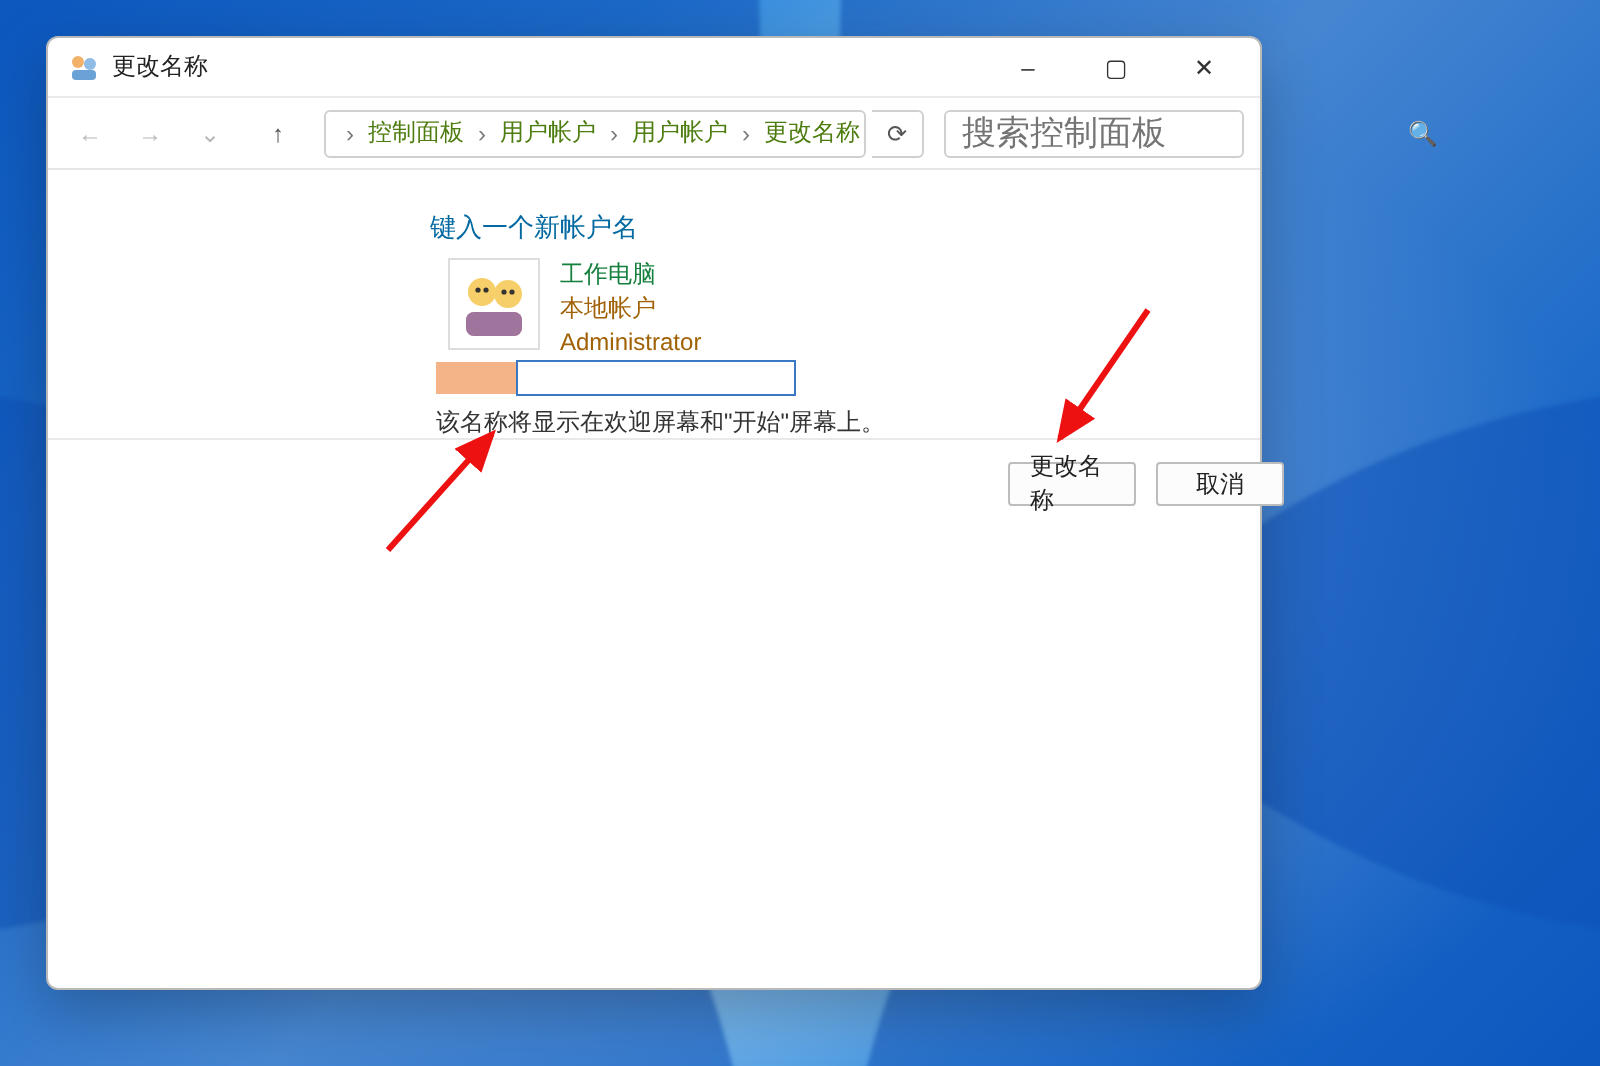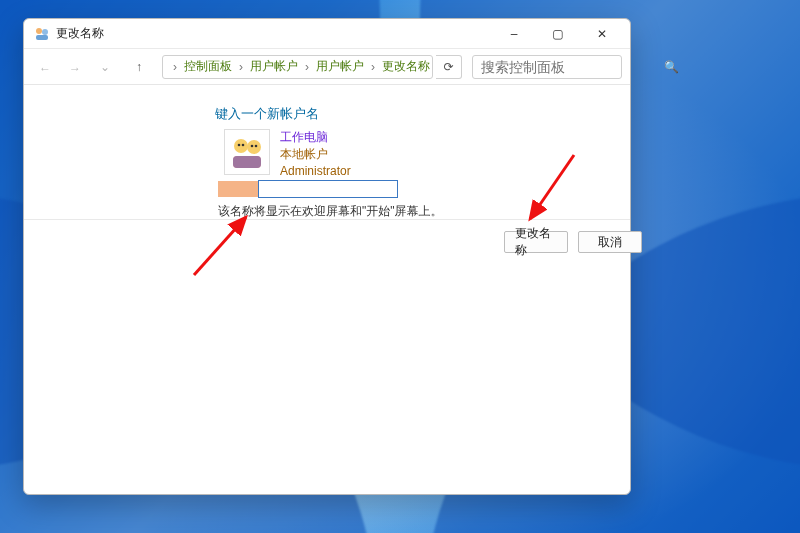--- a/index.html
+++ b/index.html
@@ -106,21 +106,21 @@
     background:#fff; color:#555;
   }
   .searchbox {
     width:150px; height:24px;
     border:1px solid #d0d0d0; border-radius:3px;
     display:flex; align-items:center;
     padding:0 6px; background:#fff;
     margin-left:6px;
   }
   .searchbox input {
-    flex:1; border:none; outline:none; font-size:14px; color:#ec4899; background:transparent;
+    flex:1; border:none; outline:none; font-size:17px; color:#ec4899; background:transparent;
   }
   .searchbox .search-icon { color:#666; }
 
   .content {
     flex:1; position:relative;
   }
   .content-divider {
     position:absolute; left:0; right:0; top:134px;
     border-top:1px solid #e9e9e9;
   }
@@ -133,21 +133,21 @@
   .acct {
     position:absolute; left:200px; top:44px;
     display:flex; gap:10px;
   }
   .acct .avatar {
     width:46px; height:46px; border:1px solid #ddd; background:#fff;
     display:flex; align-items:center; justify-content:center;
   }
   .acct .avatar svg { width:40px; height:40px; }
   .acct .meta { display:flex; flex-direction:column; line-height:1.4; }
-  .acct .name { color:#6d28d9; }
+  .acct .name { color:#15803d; }
   .acct .sub { color:#a16207; }
 
   .input-row {
     position:absolute; left:194px; top:95px;
     display:flex; align-items:center;
   }
   .redact {
     width:40px; height:16px; background:#f5b487;
   }
   .name-input {

